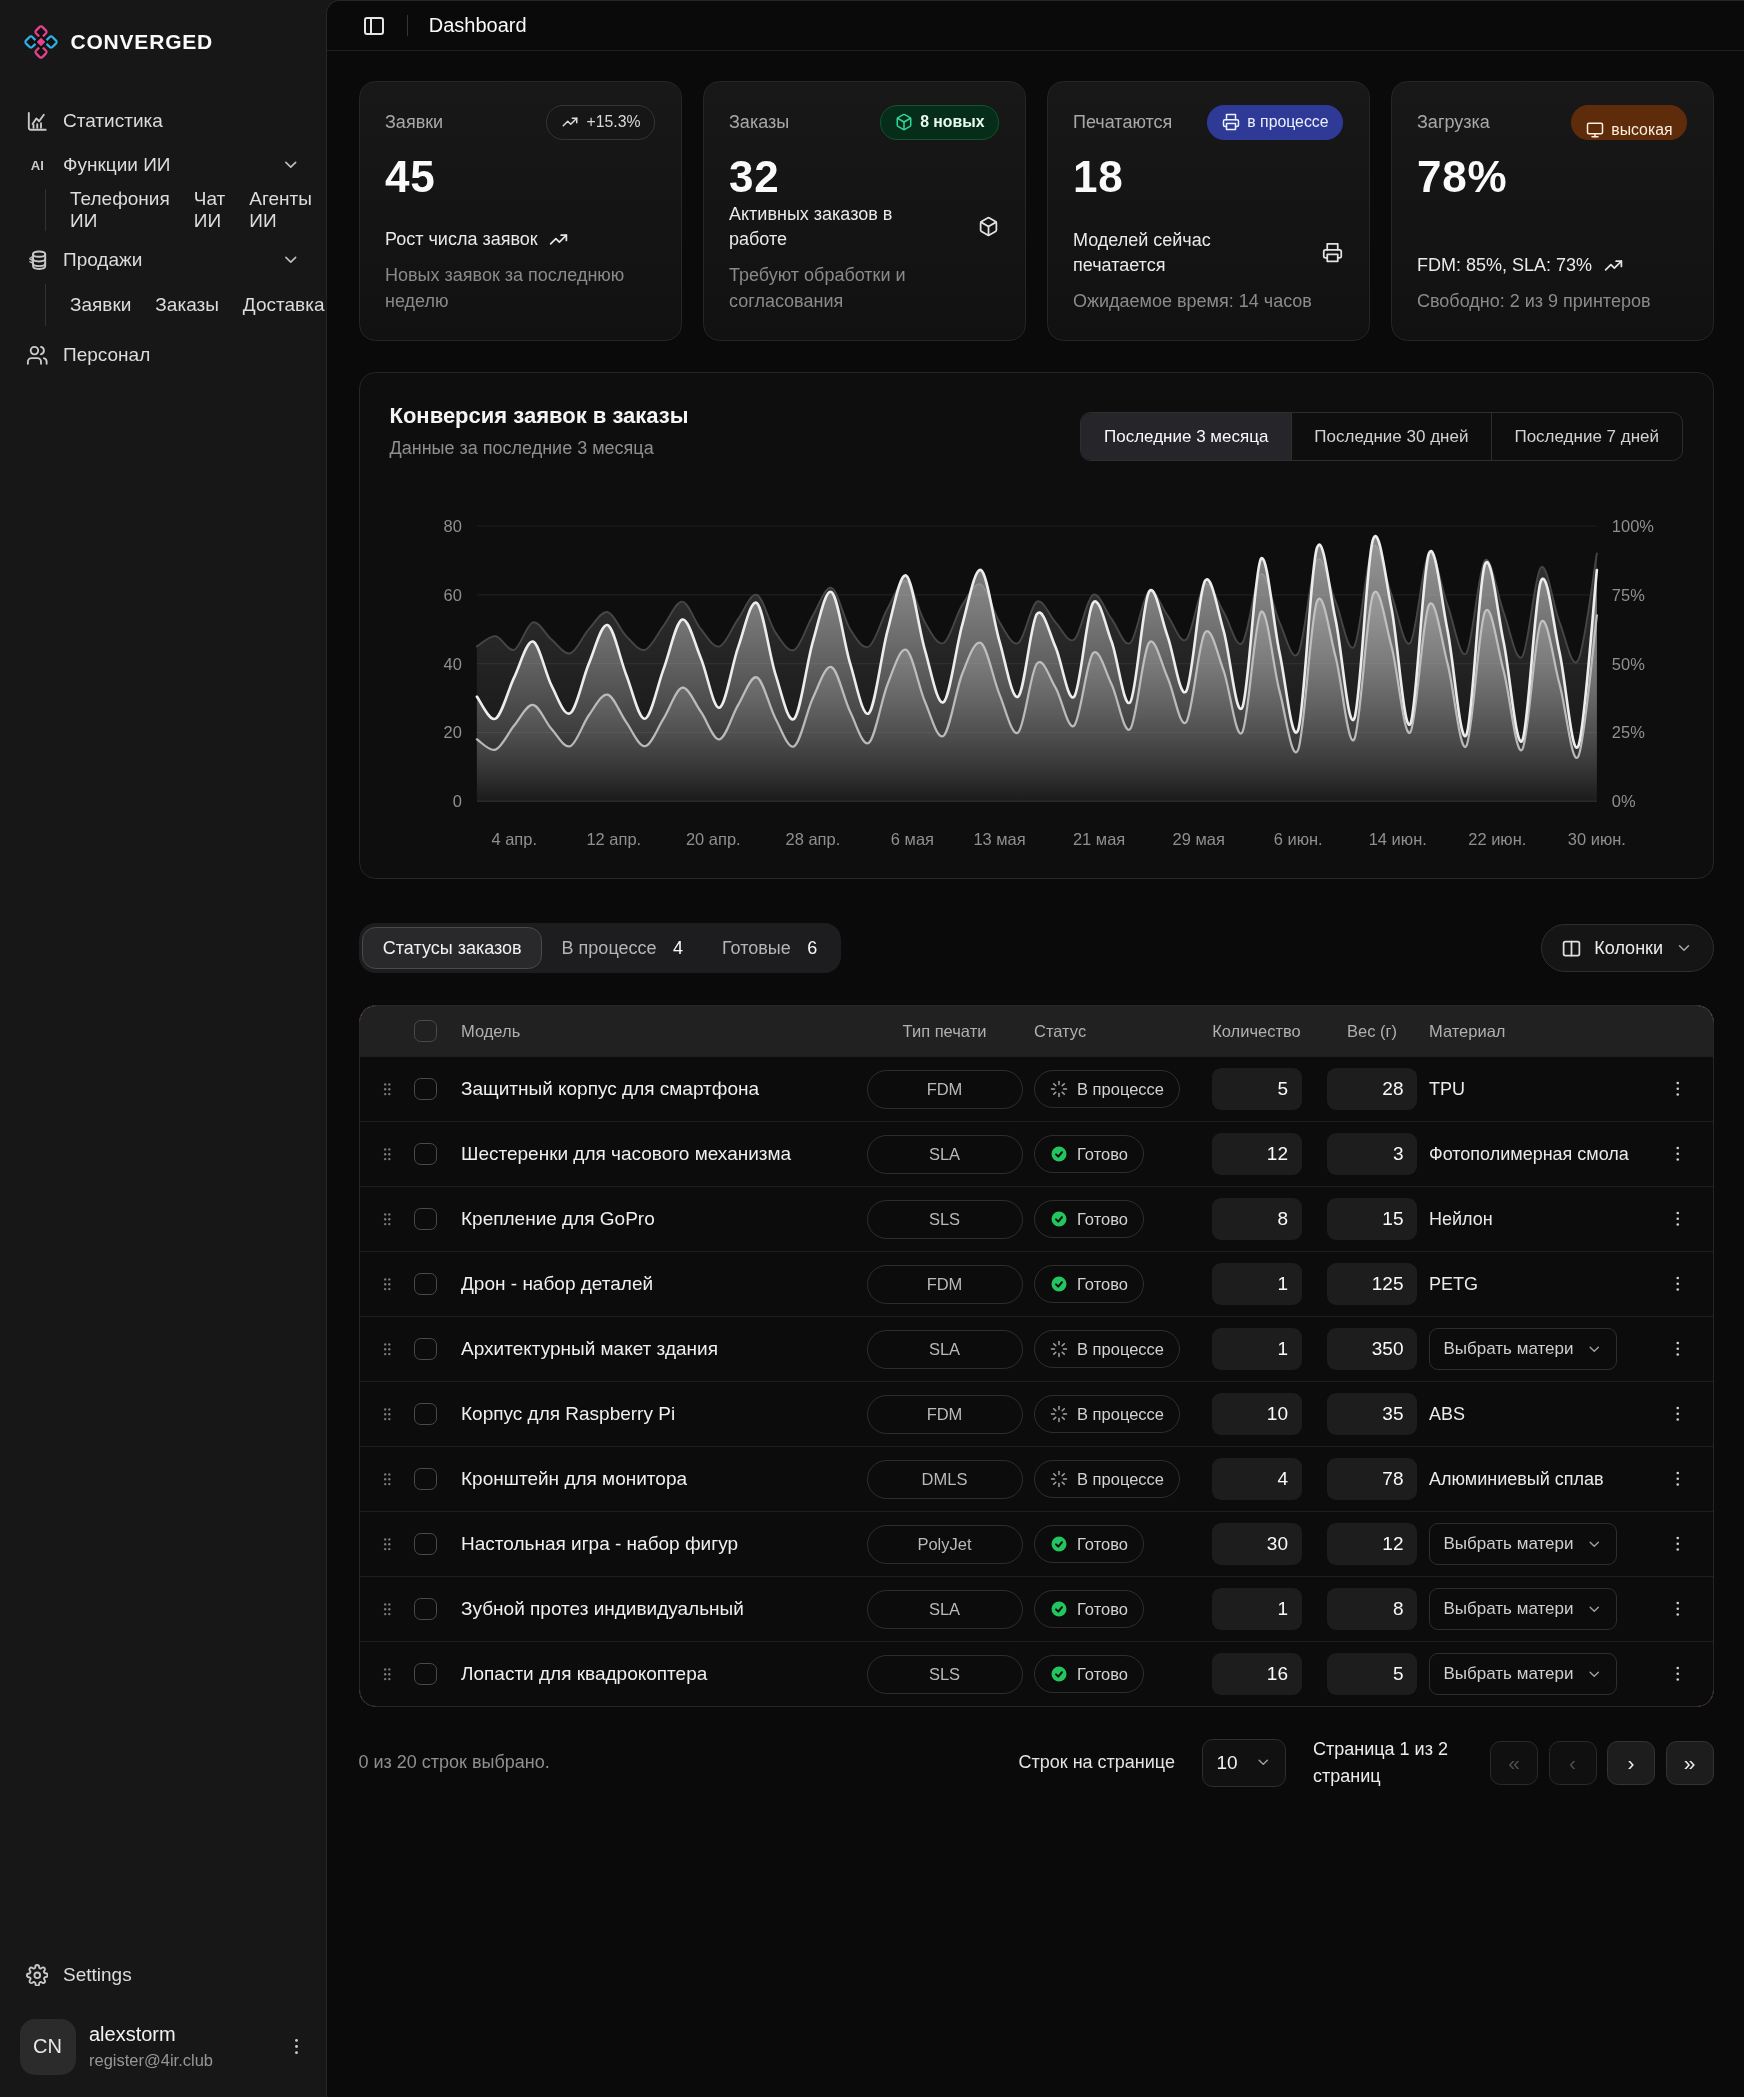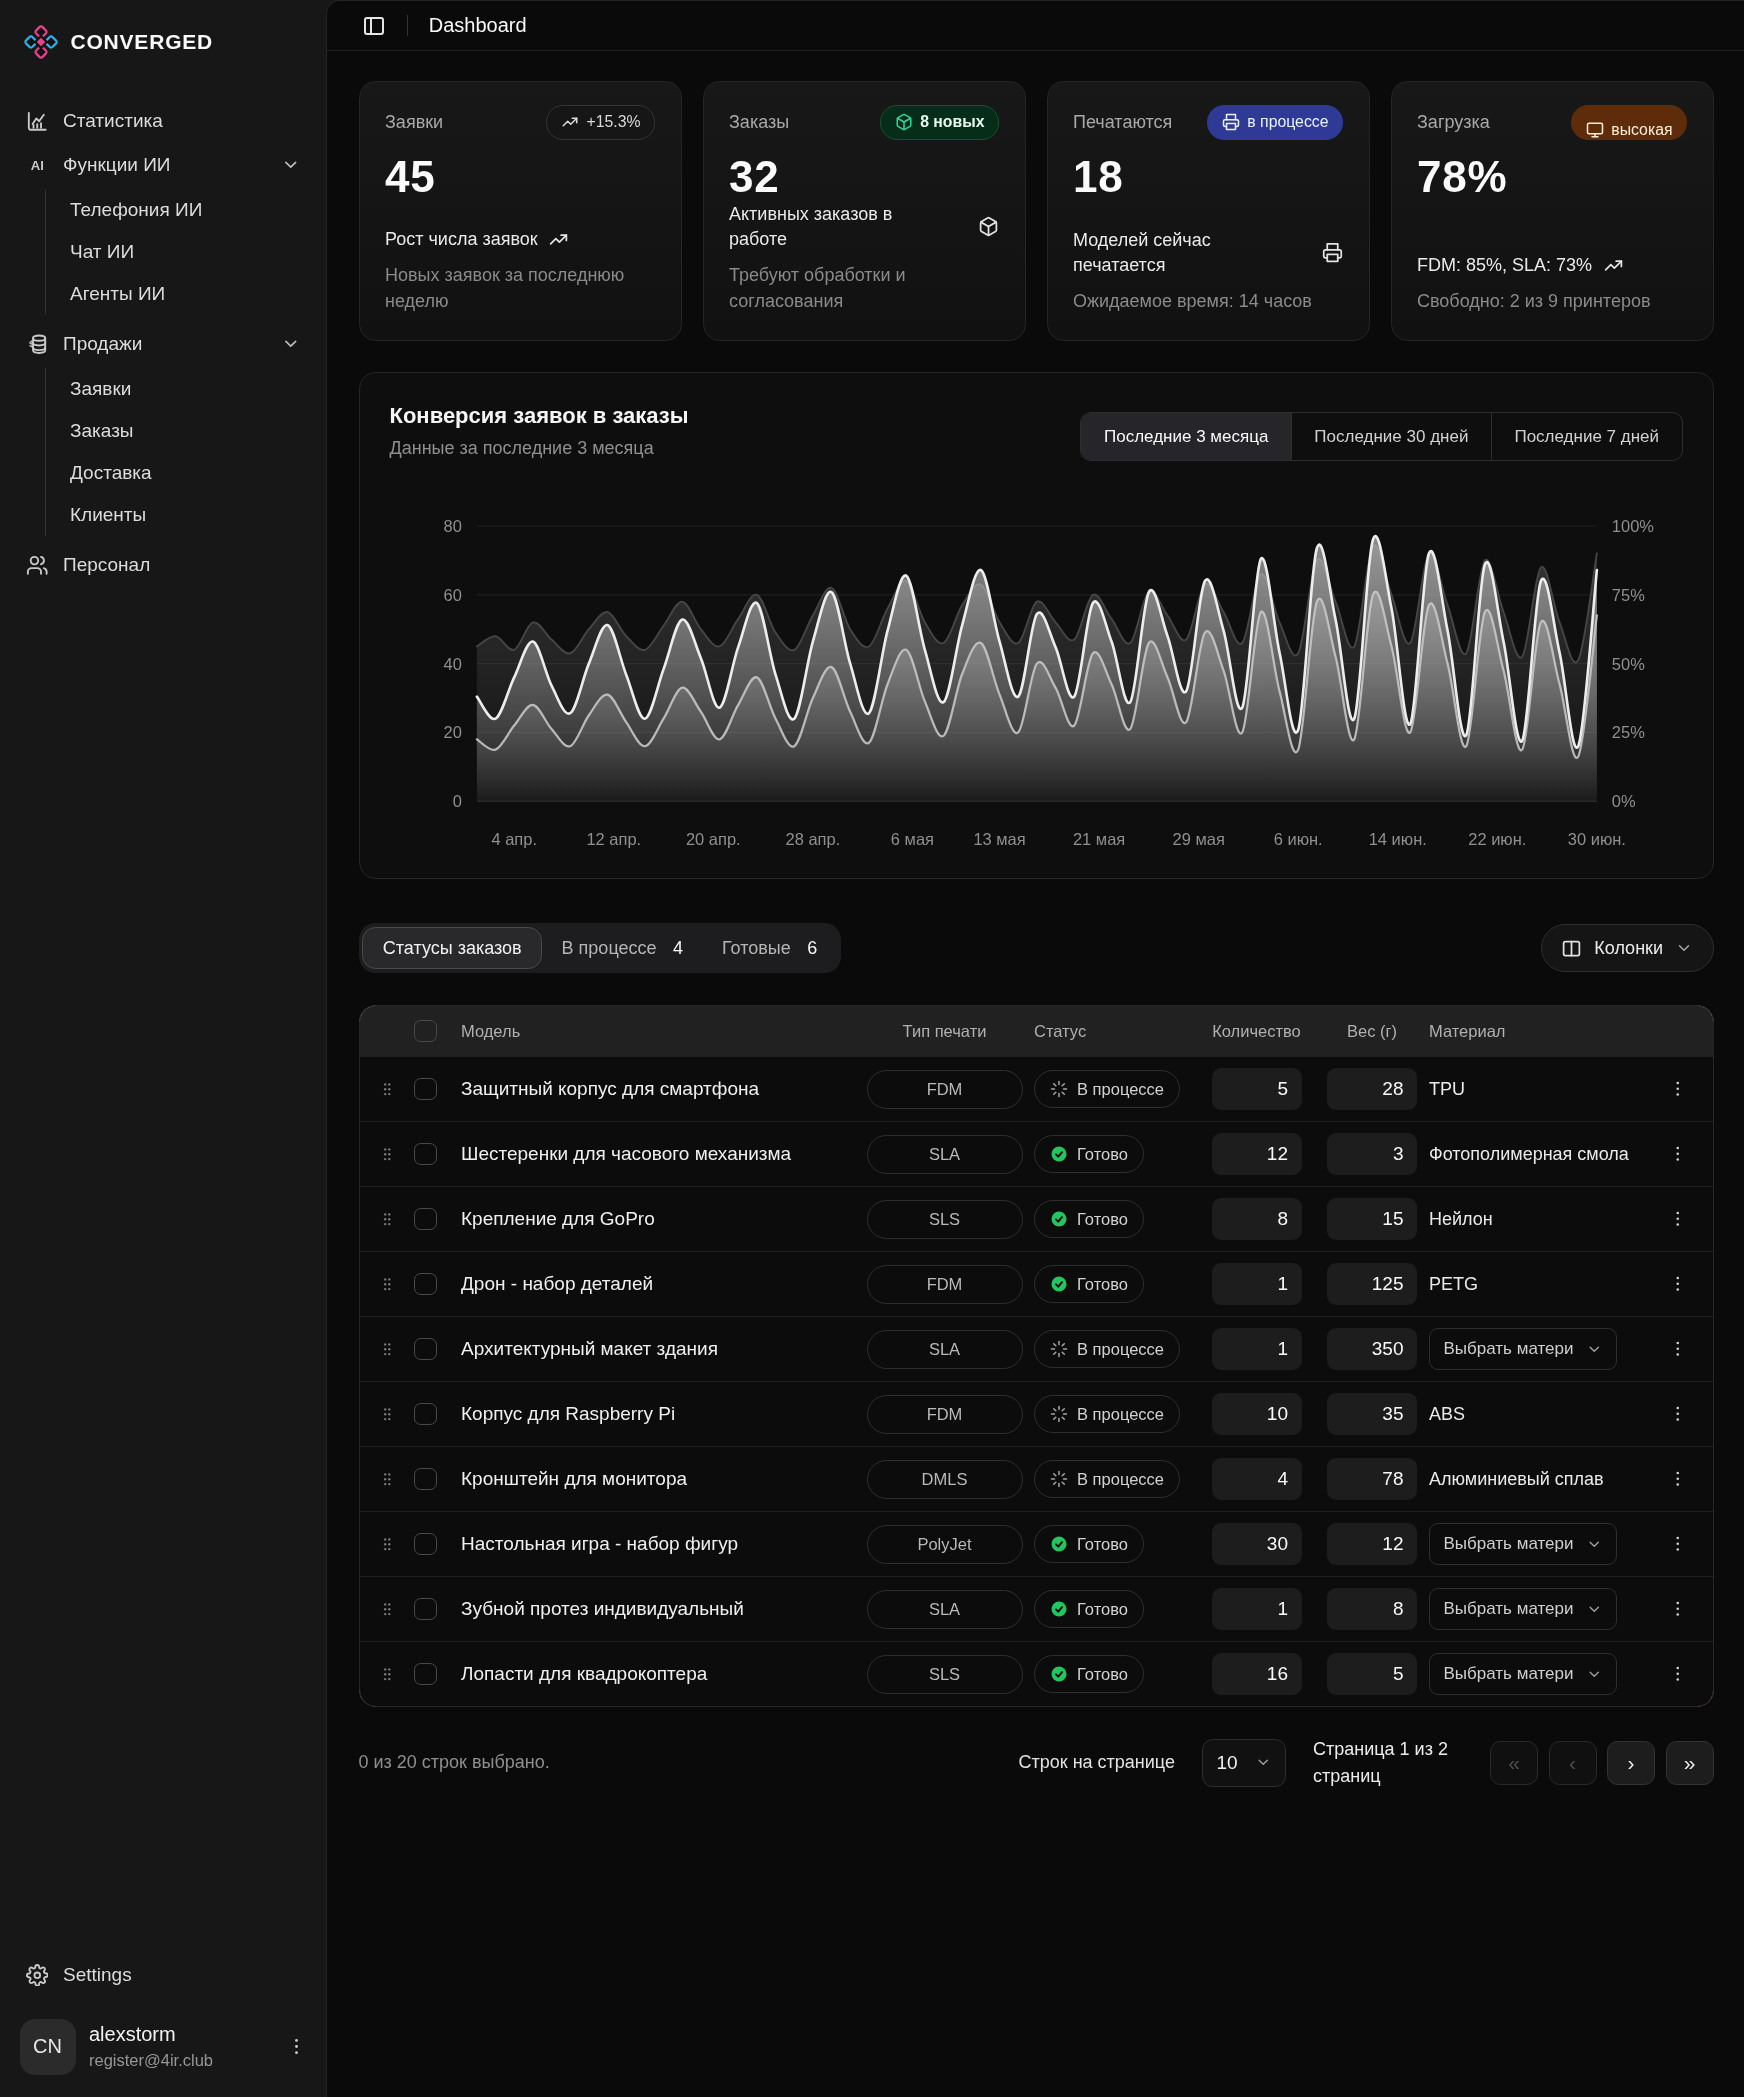--- a/index.html
+++ b/index.html
@@ -8,21 +8,21 @@
 
   
   .sidebar { width:326px; min-width:326px; height:100%; background:#171717; display:flex; flex-direction:column; padding:19.5px 15px 22.5px 15px; }
   .brand { display:flex; align-items:center; gap:12px; padding:4.5px 7.5px 0 7.5px; }
   .brand-logo { width:36px; height:36px; }
   .brand-name { font-size:21px; font-weight:700; color:#fafafa; letter-spacing:0.8px; }
   .nav { margin-top:39px; display:flex; flex-direction:column;justify-content:center; }
   .nav-item { display:flex; align-items:center; gap:15px; height:44px; padding:0 10.5px; border-radius:9px; color:#dcdcdc; font-size:19px; cursor:pointer; }
   .nav-item .nicon { width:22.5px; height:22.5px; color:#c9c9c9; display:flex; align-items:center; justify-content:center; }
   .nav-item .chev { margin-left:auto; width:19.5px; height:19.5px; color:#bdbdbd; }
-  .sub-list { margin:1.5px 0 7.5px 30px; border-left:0.8px solid #323232; display:flex; flex-direction:column; }
+  .sub-list { margin:1.5px 0 7.5px 30px; border-left:0.8px solid #323232; display:flex; flex-direction:row; }
   .sub-item { display:flex; align-items:center; height:42px; padding-left:24px; font-size:19px; color:#dcdcdc; cursor:pointer; border-radius:7.5px; }
   .side-spacer { flex:1; }
   .settings-row { display:flex; align-items:center; gap:15px; height:45px; padding:0 10.5px; color:#dcdcdc; font-size:19px; cursor:pointer; }
   .settings-row .nicon { width:22.5px; height:22.5px; color:#c9c9c9; }
   .user-row { display:flex; align-items:center; gap:13.5px; margin-top:21px; padding:0 4.5px; }
   .avatar { width:56px; height:56px; border-radius:15px; background:#2b2b2b; color:#e8e8e8; font-size:20px; display:flex; align-items:center; justify-content:center; }
   .user-meta { display:flex; flex-direction:column; gap:4.5px; }
   .user-name { font-size:20px; color:#f2f2f2; }
   .user-email { font-size:16.5px; color:#969696; }
   .user-menu { margin-left:auto; width:21px; height:21px; color:#cfcfcf; cursor:pointer; }

